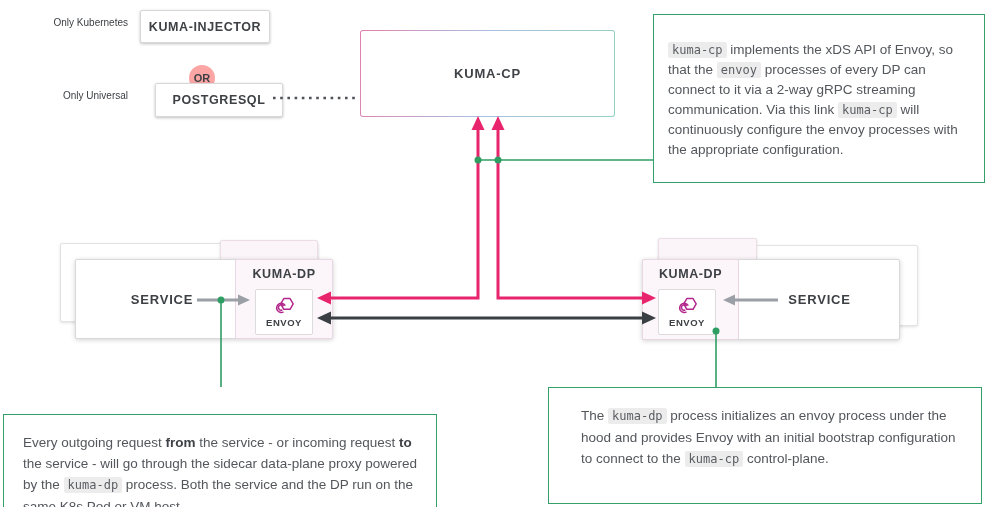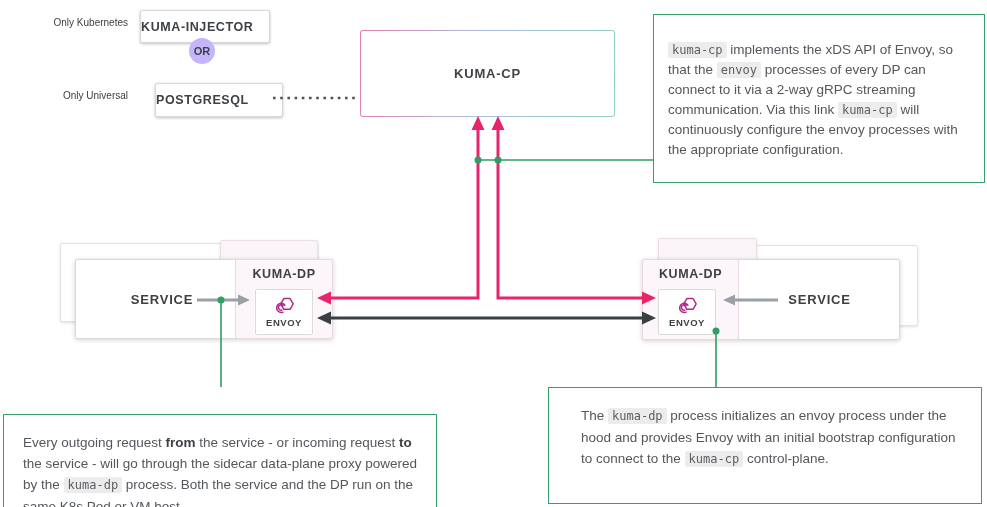--- a/index.html
+++ b/index.html
@@ -13,29 +13,29 @@
   .side-label{
     position:absolute;font-size:10px;color:#3b3f42;text-align:right;width:110px;left:18px;
   }
   .lbl-k8s{top:17px;}
   .lbl-uni{top:90px;}
 
   
   .node{
     position:absolute;background:#fff;border:1px solid #d8d8d8;border-radius:2px;
     box-shadow:0 1px 3px rgba(0,0,0,.25);
-    display:flex;align-items:center;
+    display:flex;align-items:center;justify-content:center;
     font-size:12.5px;font-weight:bold;letter-spacing:.6px;color:#3d4145;
   }
   .node-injector{left:140px;top:10px;width:130px;height:33px;}
   .node-postgres{left:155px;top:83px;width:128px;height:34px;}
 
   .or-badge{
-    position:absolute;left:189px;top:38px;width:26px;height:26px;border-radius:50%;
-    background:#c4b5fd;display:flex;align-items:center;justify-content:center;
+    position:absolute;left:189px;top:65px;width:26px;height:26px;border-radius:50%;
+    background:#fca5a5;display:flex;align-items:center;justify-content:center;
     font-size:11px;font-weight:bold;color:#3d4145;
   }
 
   
   .cp-wrap{
     position:absolute;left:360px;top:30px;width:255px;height:87px;border-radius:3px;
     background:linear-gradient(100deg,#e27fae 0%,#aabfe0 48%,#93d1c0 100%);
     padding:1px;z-index:2;
   }
   .cp-inner{

